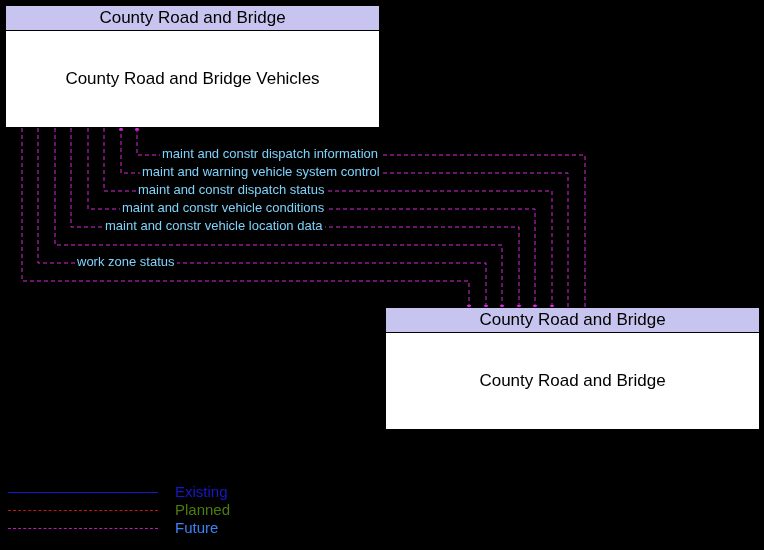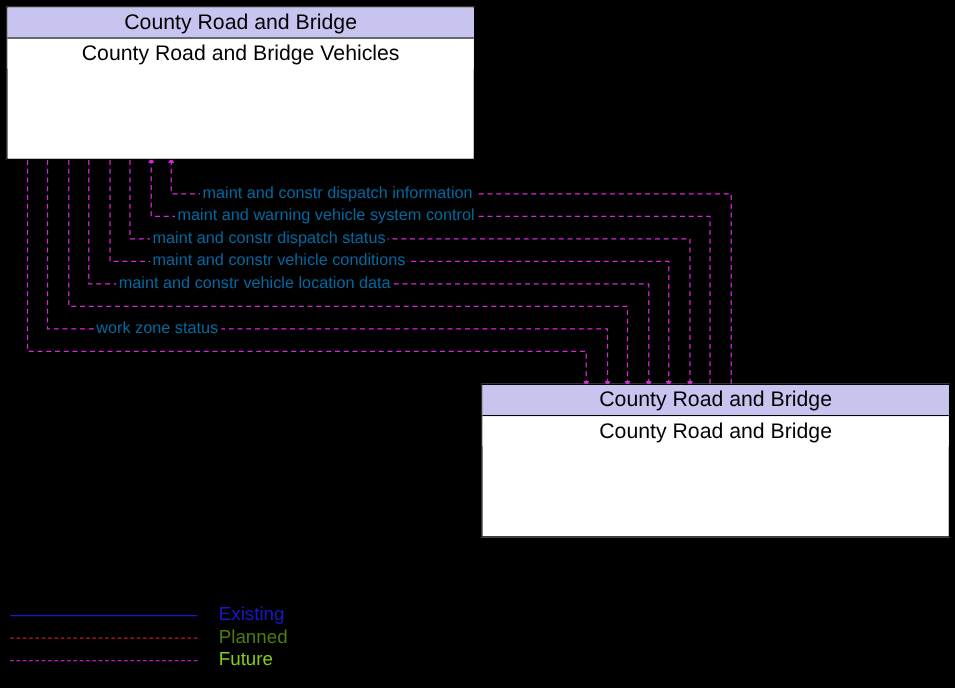--- a/index.html
+++ b/index.html
@@ -27,24 +27,25 @@
     text-align: center;
     padding: 2px 4px;
     font-size: 17px;
     border-bottom: 1px solid #000;
   }
   .entity-body {
     text-align: center;
     padding: 2px 4px;
     font-size: 17px;
     background: #fff;
+    margin-top: 36px;
   }
   .flow-label {
     position: absolute;
-    color: #0369a1;
+    color: #7dd3fc;
     background: #000;
     font-size: 13px;
     padding: 0 2px;
     white-space: nowrap;
     line-height: 1.1;
   }
   .legend-line {
     position: absolute;
     height: 0;
     border-top-width: 1px;
@@ -52,21 +53,21 @@
   }
   .legend-existing { border-top-style: solid; border-top-color: #1818c7; }
   .legend-planned { border-top-style: dashed; border-top-color: #c01818; }
   .legend-future  { border-top-style: dashed; border-top-color: #c018c0; }
   .legend-label {
     position: absolute;
     font-size: 15px;
   }
   .legend-label.existing { color: #1818c7; }
   .legend-label.planned  { color: #4d7c0f; }
-  .legend-label.future   { color: #84cc16; }
+  .legend-label.future   { color: #3b82f6; }
   svg.wires {
     position: absolute;
     left: 0; top: 0;
     width: 764px;
     height: 550px;
     pointer-events: none;
   }
 </style>
 </head>
 <body>
@@ -102,23 +103,23 @@
     <div class="entity-body">County Road and Bridge Vehicles</div>
   </div>
 
   <div class="entity" style="left:385px; top:307px; width:375px; height:123px;">
     <div class="entity-header">County Road and Bridge</div>
     <div class="entity-body">County Road and Bridge</div>
   </div>
 
   <div class="flow-label" style="left:160px; top:147px;">maint and constr dispatch information</div>
   <div class="flow-label" style="left:140px; top:165px;">maint and warning vehicle system control</div>
-  <div class="flow-label" style="left:120px; top:183px;">maint and constr dispatch status</div>
+  <div class="flow-label" style="left:136px; top:183px;">maint and constr dispatch status</div>
   <div class="flow-label" style="left:120px; top:201px;text-align:center;">maint and constr vehicle conditions</div>
-  <div class="flow-label" style="left: 93px; top:219px;">maint and constr vehicle location data</div>
+  <div class="flow-label" style="left: 103px; top:219px;">maint and constr vehicle location data</div>
   <div class="flow-label" style="left: 75px; top:255px;">work zone status</div>
 
   <div class="legend-line legend-existing" style="left:8px; top:492px;"></div>
   <div class="legend-label existing" style="left:175px; top:483px;">Existing</div>
 
   <div class="legend-line legend-planned" style="left:8px; top:510px; border-top-style:dashed;"></div>
   <div class="legend-label planned" style="left:175px; top:501px;">Planned</div>
 
   <div class="legend-line legend-future" style="left:8px; top:528px;"></div>
   <div class="legend-label future" style="left:175px; top:519px;">Future</div>

